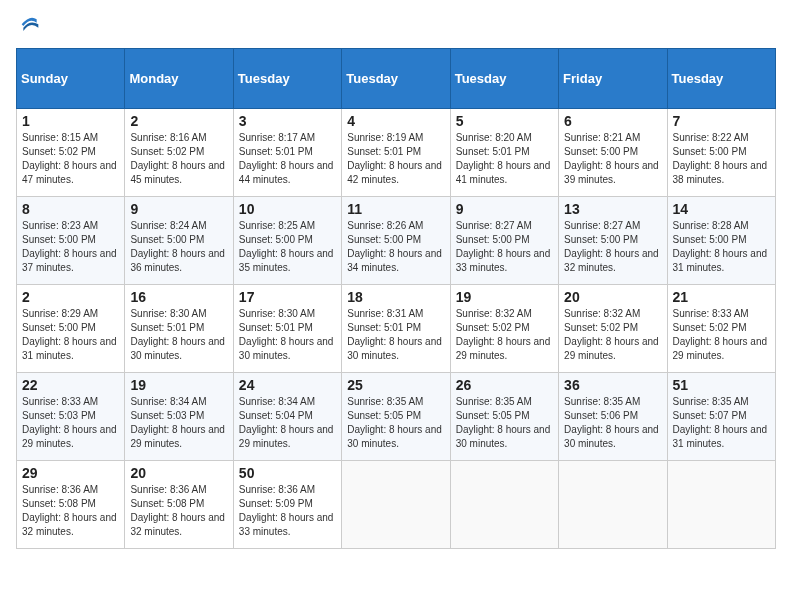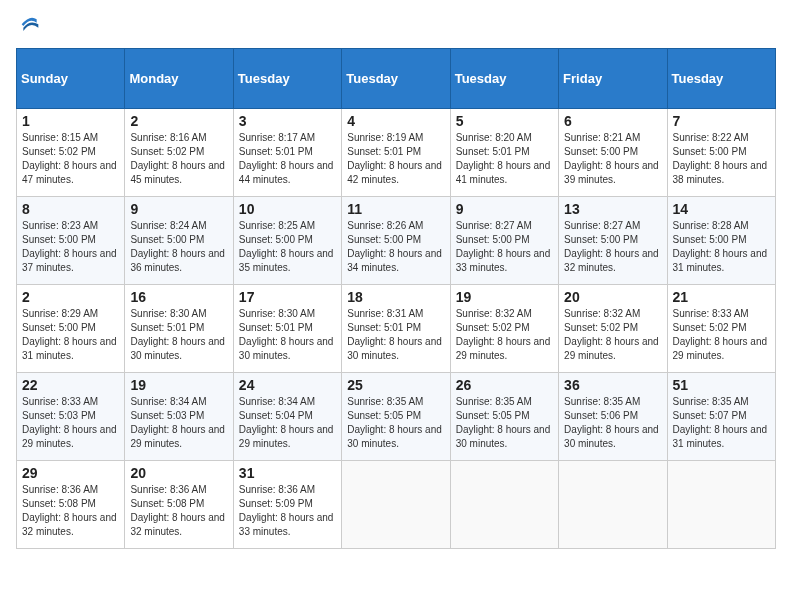--- a/index.html
+++ b/index.html
@@ -370,21 +370,21 @@
         </td>
         <td>
           <span class="day-number">20</span>
           <span class="day-info">
             Sunrise: 8:36 AM<br>
             Sunset: 5:08 PM<br>
             Daylight: 8 hours and 32 minutes.
           </span>
         </td>
         <td>
-          <span class="day-number">31</span>
+          <span class="day-number">50</span>
           <span class="day-info">
             Sunrise: 8:36 AM<br>
             Sunset: 5:09 PM<br>
             Daylight: 8 hours and 33 minutes.
           </span>
         </td>
         <td class="empty-cell"></td>
         <td class="empty-cell"></td>
         <td class="empty-cell"></td>
         <td class="empty-cell"></td>

